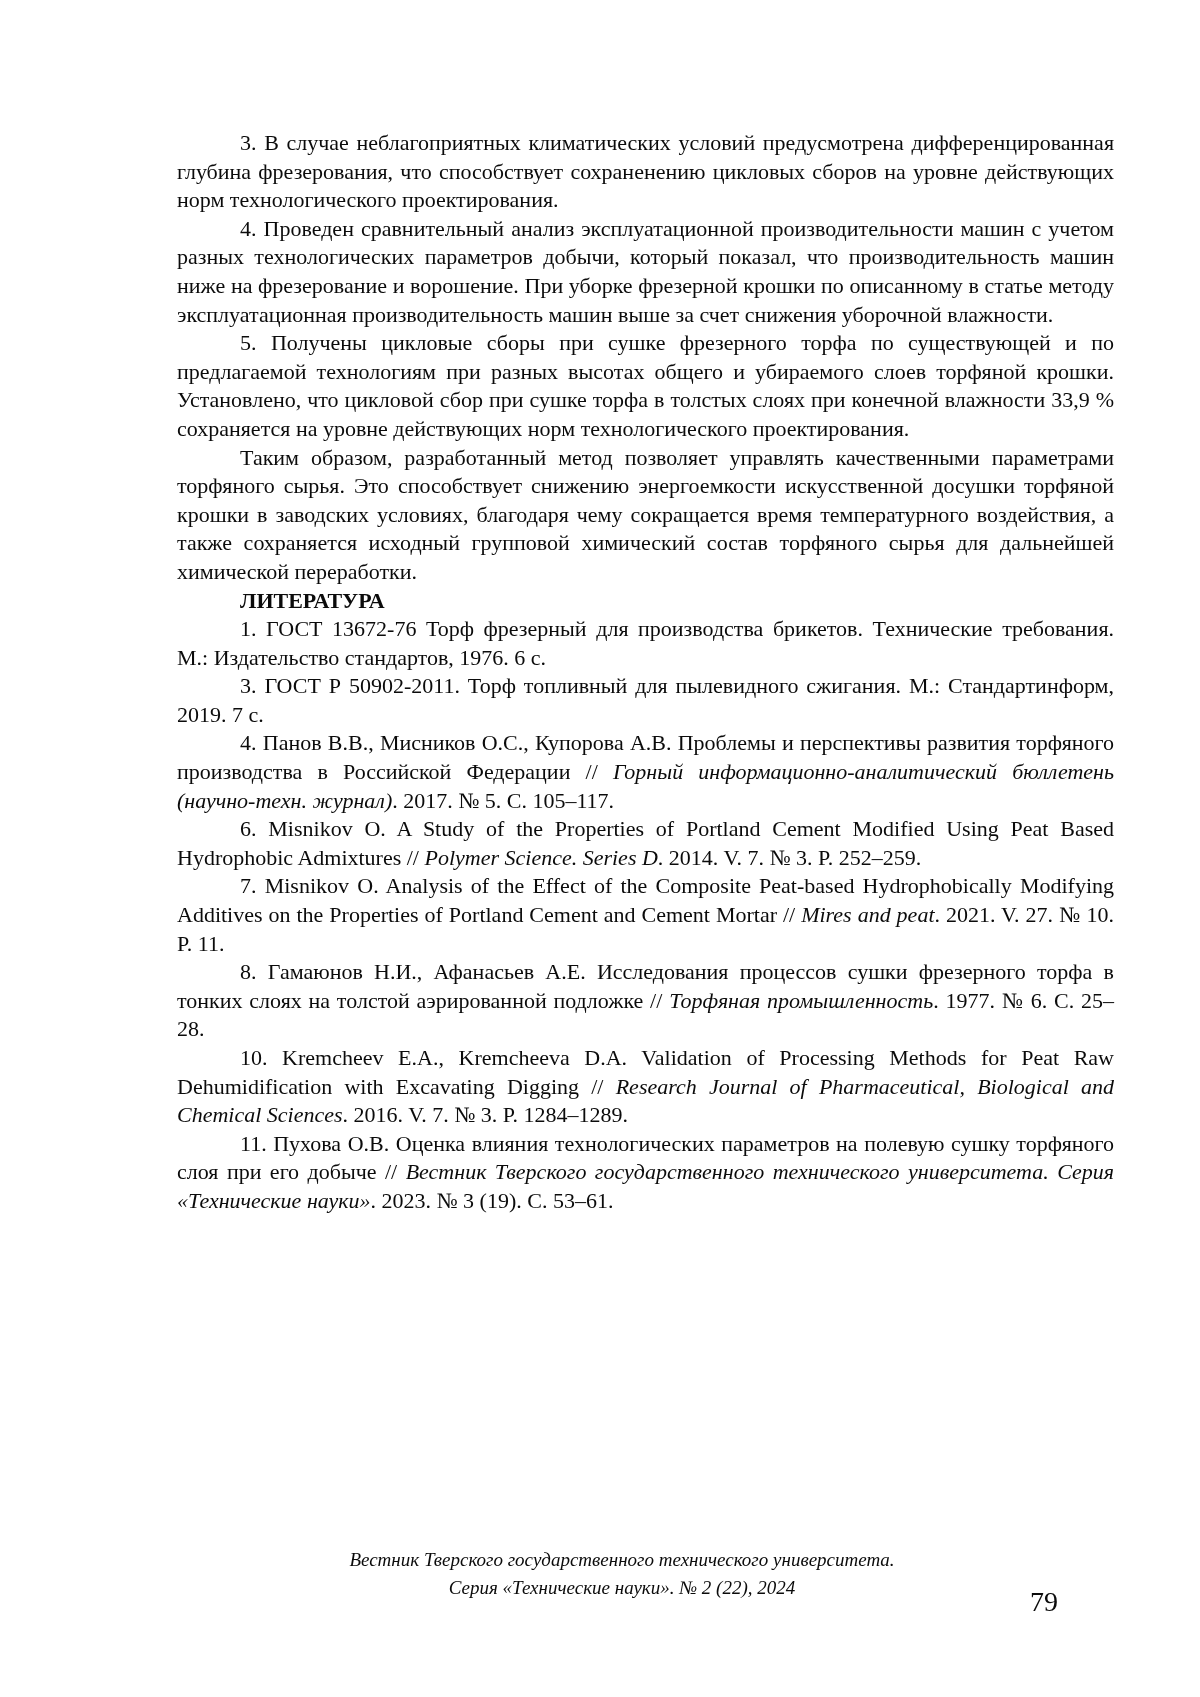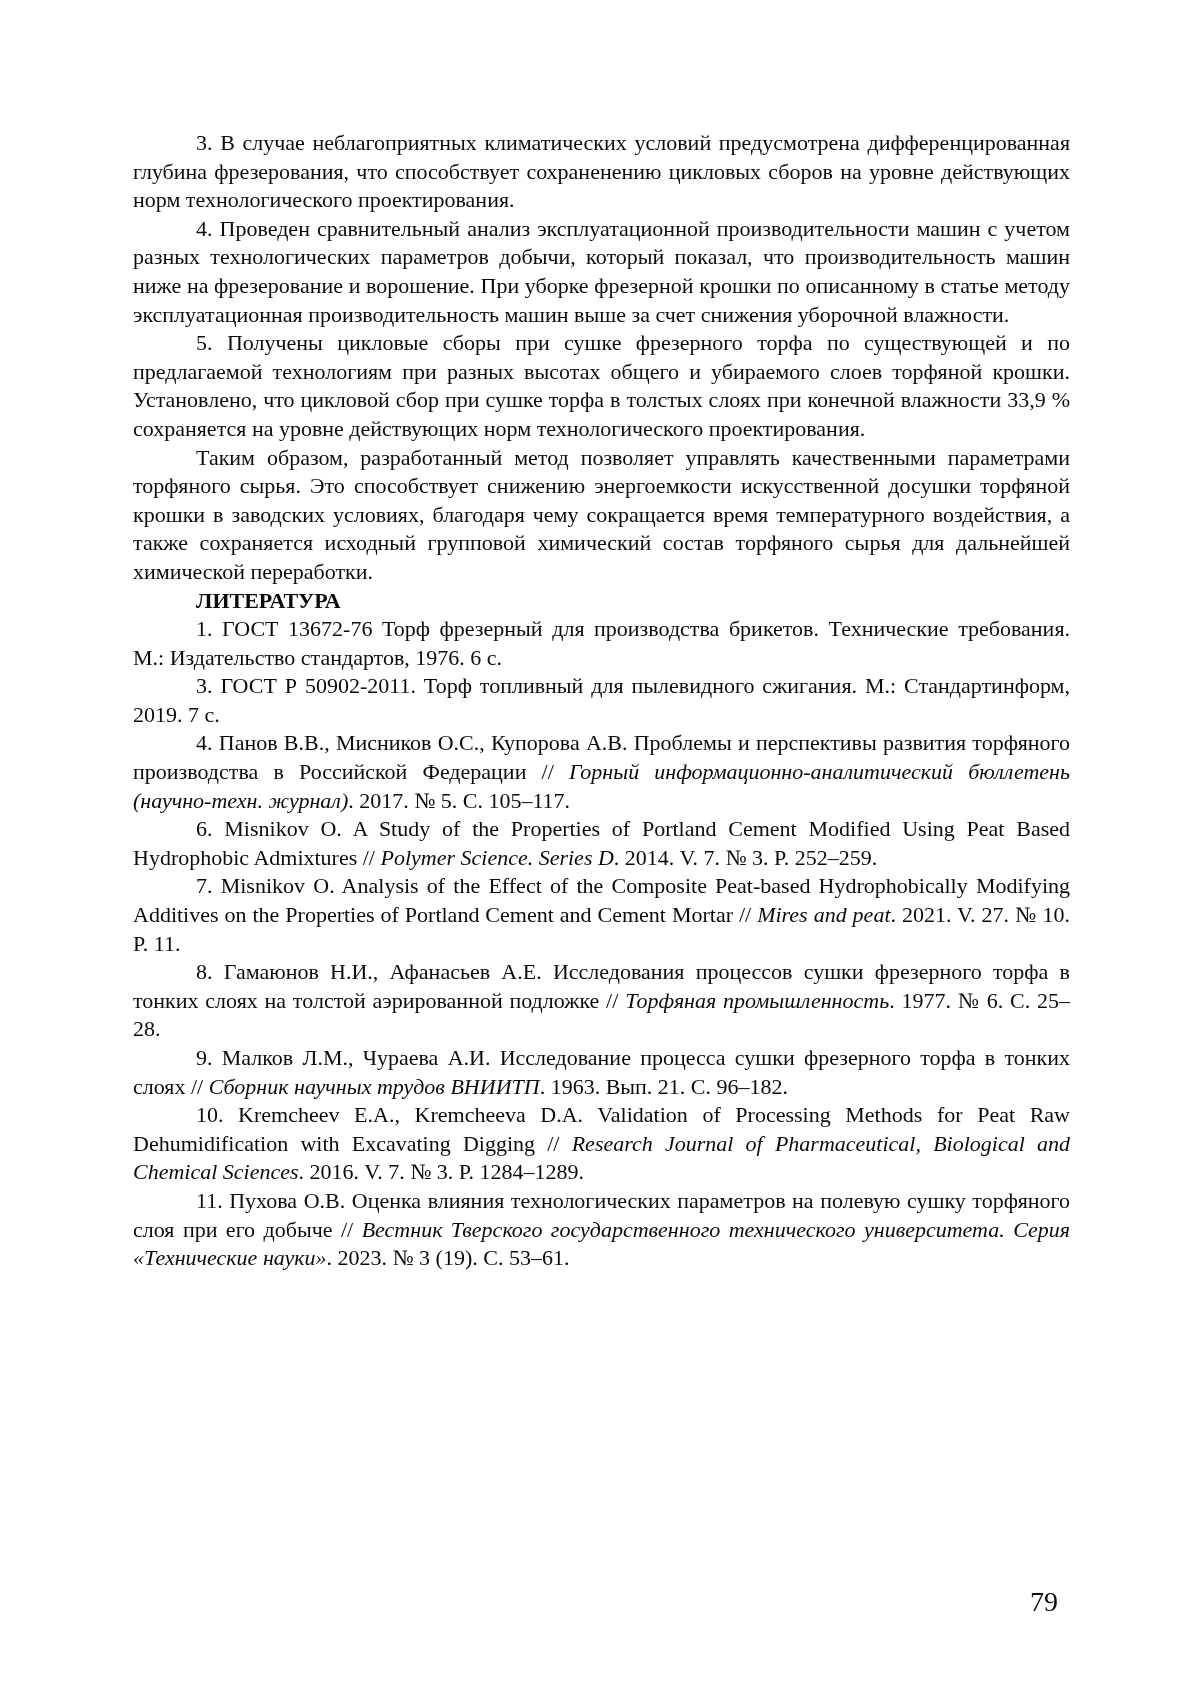--- a/index.html
+++ b/index.html
@@ -8,20 +8,21 @@
     height: 1697px;
     background: #ffffff;
     color: #0b0b0b;
     font-family: "Liberation Serif", "DejaVu Serif", serif;
     position: relative;
     overflow: hidden;
   }
   .page {
     position: absolute;
     inset: 0;
+    margin-left: 44px;
   }
   .content {
     position: absolute;
     left: 133px;
     top: 129px;
     width: 937px;
   }
   p.para {
     margin: 0;
     font-size: 22px;
@@ -74,23 +75,26 @@
 
     <p class="para lit-heading">ЛИТЕРАТУРА</p>
 
     <div class="refs">
       <p class="para"><span>1. ГОСТ 13672-76 Торф фрезерный для производства брикетов. Технические требования. М.: Издательство стандартов, 1976. 6 с.</span><span class="it"></span><span></span></p>
       <p class="para"><span>3. ГОСТ Р 50902-2011. Торф топливный для пылевидного сжигания. М.: Стандартинформ, 2019. 7 с.</span><span class="it"></span><span></span></p>
       <p class="para"><span>4. Панов В.В., Мисников О.С., Купорова А.В. Проблемы и перспективы развития торфяного производства в Российской Федерации // </span><span class="it">Горный информационно-аналитический бюллетень (научно-техн. журнал)</span><span>. 2017. № 5. С. 105–117.</span></p>
       <p class="para"><span>6. Misnikov O. A Study of the Properties of Portland Cement Modified Using Peat Based Hydrophobic Admixtures // </span><span class="it">Polymer Science. Series D</span><span>. 2014. V. 7. № 3. P. 252–259.</span></p>
       <p class="para"><span>7. Misnikov O. Analysis of the Effect of the Composite Peat-based Hydrophobically Modifying Additives on the Properties of Portland Cement and Cement Mortar // </span><span class="it">Mires and peat</span><span>. 2021. V. 27. № 10. P. 11.</span></p>
       <p class="para"><span>8. Гамаюнов Н.И., Афанасьев А.Е. Исследования процессов сушки фрезерного торфа в тонких слоях на толстой аэрированной подложке // </span><span class="it">Торфяная промышлен­ность</span><span>. 1977. № 6. С. 25–28.</span></p>
-      <p class="para"><span>9. Малков Л.М., Чураева А.И. Исследование процесса сушки фрезерного торфа в тонких слоях // </span><span class="it">Сборник научных трудов ВНИИТП</span><span>. 1963. Вып. 21. С. 96–182.</span></p>
       <p class="para"><span>10. Kremcheev E.A., Kremcheeva D.A. Validation of Processing Methods for Peat Raw Dehumidification with Excavating Digging // </span><span class="it">Research Journal of Pharmaceutical, Biological and Chemical Sciences</span><span>. 2016. V. 7. № 3. P. 1284–1289.</span></p>
       <p class="para"><span>11. Пухова О.В. Оценка влияния технологических параметров на полевую сушку торфяного слоя при его добыче // </span><span class="it">Вестник Тверского государственного технического университета. Серия «Технические науки»</span><span>. 2023. № 3 (19). С. 53–61.</span></p>
     </div>
 
   </div>
 
+  <div class="footer">
+    <div>Вестник Тверского государственного технического университета.</div>
+    <div>Серия «Технические науки». № 2 (22), 2024</div>
+  </div>
 
   <div class="page-number">79</div>
 
 </div>
 
 </body></html>

